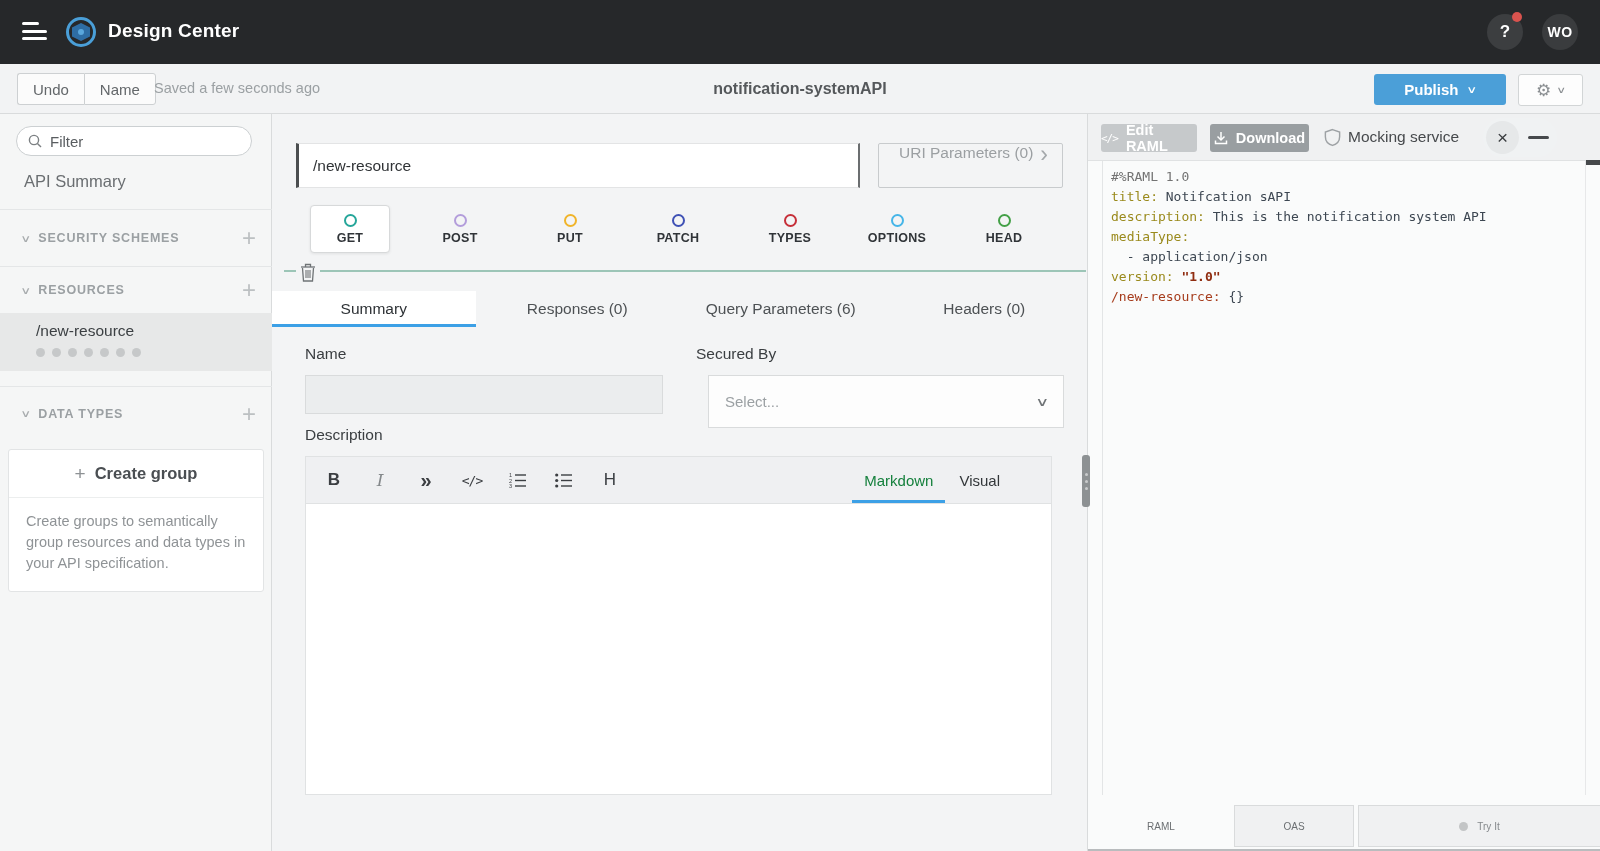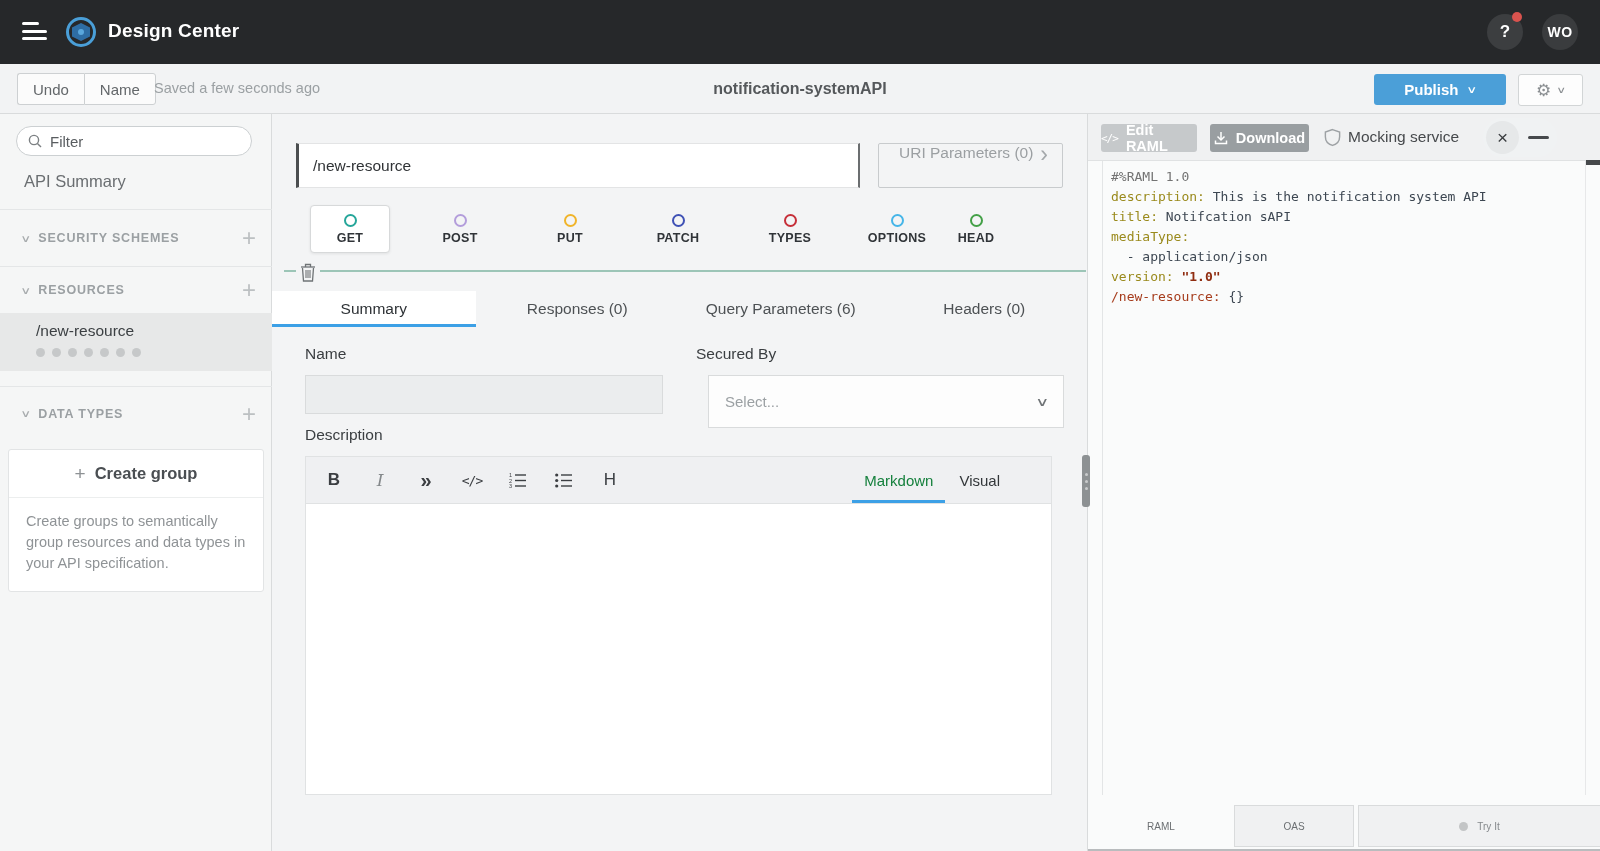--- a/index.html
+++ b/index.html
@@ -72,21 +72,21 @@
     border:1px solid #e3e4e5; border-left:3px solid #4b4e50; border-right:2px solid #6b6e70; }
   .path-input input { width:100%; height:100%; border:none; outline:none; padding:0 14px; font-size:15.5px; color:#303336; background:transparent; font-family:inherit; }
   .uri-btn { position:absolute; left:606px; top:29px; width:185px; height:45px; border:1px solid #c8cbcd; border-radius:2px;
     display:flex; align-items:flex-start; padding:0 14px 0 20px; cursor:pointer; }
   .uri-btn .ulabel { color:#9b9fa2; font-size:15.5px; flex:1; }
   .uri-btn .uchev { color:#a4a8ab; font-size:23px; line-height:20px; }
   .method-list { position:absolute; left:0; top:91px; width:815px; height:50px; }
   .method { position:absolute; top:0; width:80px; height:48px; display:flex; flex-direction:column; align-items:center; justify-content:center; gap:4px; cursor:pointer; }
   .method:nth-child(1){ left:38px; } .method:nth-child(2){ left:148px; } .method:nth-child(3){ left:258px; }
   .method:nth-child(4){ left:366px; } .method:nth-child(5){ left:478px; } .method:nth-child(6){ left:585px; }
-  .method:nth-child(7){ left:664px; }
+  .method:nth-child(7){ left:692px; }
   .method.selected { background:#fff; border:1px solid #d7d9da; border-radius:4px; box-shadow:0 1px 3px rgba(0,0,0,.08); }
   .mcircle { width:13px; height:13px; border-radius:50%; border:2px solid #999; }
   .mlabel { font-size:12.5px; font-weight:600; color:#303438; letter-spacing:.3px; }
   .teal-line { position:absolute; left:12px; top:156px; width:802px; height:2px; background:#9cc5b7; z-index:1; }
   .trash-btn { position:absolute; left:24px; top:146px; width:24px; height:24px; background:#f3f4f5; z-index:2;
     display:flex; align-items:center; justify-content:center; cursor:pointer; }
   .dtabs { position:absolute; left:0; top:177px; width:814px; height:36px; display:flex; }
   .dtab { flex:1; display:flex; align-items:center; justify-content:center; font-size:15.5px; color:#4d5154; cursor:pointer; }
   .dtab.active { background:#fff; color:#2e3236; box-shadow:inset 0 -3px 0 #3ca0e6; }
   .flabel { position:absolute; font-size:15.5px; color:#3a3e41; }
@@ -371,22 +371,22 @@
       </svg>
       <span class="mock-label">Mocking service</span>
       <div class="toggle">
         <span class="knob">×</span>
         <span class="tdash"></span>
       </div>
     </div>
 
     <div class="code-wrap">
         <div class="code-line"><span class="tok-directive">#%RAML 1.0</span></div>
+        <div class="code-line"><span class="tok-key">title: </span><span class="tok-value">Notifcation sAPI</span></div>
         <div class="code-line"><span class="tok-key">description: </span><span class="tok-value">This is the notification system API</span></div>
-        <div class="code-line"><span class="tok-key">title: </span><span class="tok-value">Notifcation sAPI</span></div>
         <div class="code-line"><span class="tok-key">mediaType:</span></div>
         <div class="code-line"><span class="tok-value">  - application/json</span></div>
         <div class="code-line"><span class="tok-key">version: </span><span class="tok-string">"1.0"</span></div>
         <div class="code-line"><span class="tok-resource">/new-resource: </span><span class="tok-value">{}</span></div>
       </div>
 
     <div class="vtrack"></div>
     <div class="vthumb"></div>
 
     <div class="rfooter">

